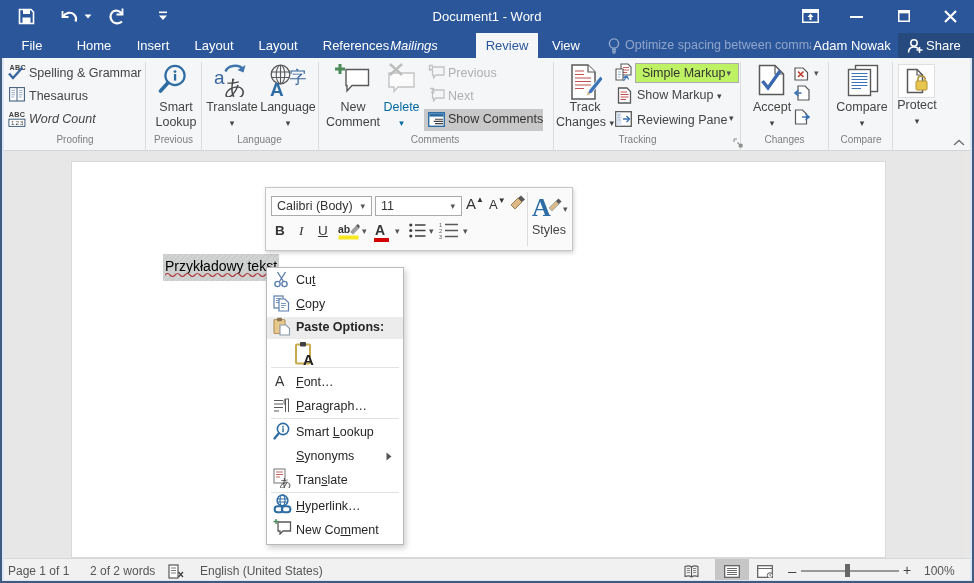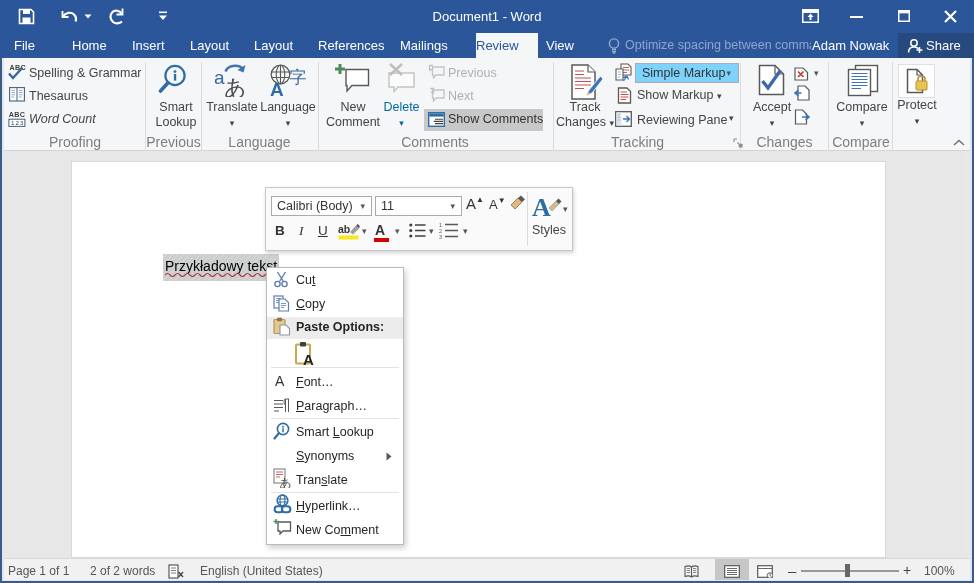--- a/index.html
+++ b/index.html
@@ -3,24 +3,24 @@
 <meta charset="utf-8">
 <style>
   * { margin:0; padding:0; box-sizing:border-box; }
   html,body { width:974px; height:583px; overflow:hidden; }
   body { font-family:"Liberation Sans", sans-serif; position:relative; background:#e7e7e7; }
   #app { position:absolute; left:0; top:0; width:974px; height:583px; }
   .abs { position:absolute; }
   
   #titlebar { left:0; top:0; width:974px; height:33px; background:#2b579a; }
   #tabrow { left:0; top:33px; width:974px; height:25px; background:#2b579a; }
-  .tab { position:absolute; top:0; height:25px; line-height:25px; color:#fff; font-size:13px; text-align:left; }
+  .tab { position:absolute; top:0; height:25px; line-height:25px; color:#fff; font-size:13px; text-align:center; }
   #ribbon { left:0; top:58px; width:974px; height:93px; background:#f5f6f7; border-bottom:1px solid #d4d4d4; }
   .gsep { position:absolute; top:4px; width:1px; height:134px; background:#dcdcdc; }
-  .glabel { position:absolute; top:76px; font-size:14px; color:#7e7e7e; text-align:center; }
+  .glabel { position:absolute; top:76px; font-size:10px; color:#7e7e7e; text-align:center; }
   .btnlabel { font-size:12.5px; color:#444; text-align:center; }
   
   #docarea { left:1px; top:151px; width:966px; height:407px; background:#e7e7e7; }
   #scrollbar { left:964px; top:151px; width:6px; height:407px; background:#eae8e6; }
   #page { position:absolute; left:70px; top:10px; width:815px; height:397px; background:#fff; border:1px solid #d9d9d9; }
   #statusbar { left:0; top:558px; width:974px; height:25px; background:#f1f1f2; border-top:1px solid #d8d8d8; font-size:12px; color:#555; }
   .ctxt { font-size:12.5px; color:#262626; }
   #statusbar div { font-size:12px; color:#555; }
 </style>
 </head>
@@ -70,21 +70,21 @@
       <path d="M1 1 L12 12 M12 1 L1 12" stroke="#fff" stroke-width="2.2"></path>
     </svg>
   </div>
   <div id="tabrow" class="abs">
     <div class="tab" style="left:14px;width:36px;">File</div>
     <div class="tab" style="left:72px;width:44px;">Home</div>
     <div class="tab" style="left:132px;width:42px;">Insert</div>
     <div class="tab" style="left:190px;width:48px;">Layout</div>
     <div class="tab" style="left:254px;width:48px;">Layout</div>
     <div class="tab" style="left:318px;width:76px;">References</div>
-    <div class="tab" style="left:400px;width:58px;">Mailings</div>
+    <div class="tab" style="left:385px;width:58px;font-style:italic;">Mailings</div>
     <div class="tab" style="left:476px;width:62px;background:#f5f6f7;color:#2b579a;">Review</div>
     <div class="tab" style="left:546px;width:40px;">View</div>
 
     <svg class="abs" style="left:608px;top:5px" width="12" height="16" viewBox="0 0 12 16">
       <circle cx="6" cy="5.5" r="4.6" fill="none" stroke="#93a9cd" stroke-width="1.4"></circle>
       <path d="M4 11.5 H8 M4 13.5 H8" stroke="#93a9cd" stroke-width="1.4"></path>
       <path d="M4.7 15 H7.3" stroke="#93a9cd" stroke-width="1.4"></path>
     </svg>
     <div class="tab" style="left:625px;width:186px;text-align:left;color:#8fa5cb;font-size:12.5px;overflow:hidden;white-space:nowrap;">Optimize spacing between commaɪ</div>
     <div class="tab" style="left:812px;width:80px;">Adam Nowak</div>
@@ -201,21 +201,21 @@
       <path d="M16.5 31.5 L18 28 L20 30 Z" fill="#e8b46e"></path>
     </svg>
     <div class="abs btnlabel" style="left:556px;top:42px;width:58px;line-height:15px;">Track<br>Changes&nbsp;<span style="font-size:9px">▾</span></div>
     <svg class="abs" style="left:614px;top:4px" width="19" height="20" viewBox="0 0 19 20">
       <path d="M7 2 H14 L17 5 V13 H7 Z" fill="#fff" stroke="#595959" stroke-width="1.1"></path>
       <path d="M9 5.5 H15 M9 8 H15 M9 10.5 H13" stroke="#c0504d" stroke-width="0.9"></path>
       <path d="M2 7 H9 V18 H2 Z" fill="#fff" stroke="#595959" stroke-width="1.1"></path>
       <path d="M4 10 H7 M4 12.5 H7 M4 15 H6" stroke="#8aa8d0" stroke-width="0.9"></path>
       <path d="M13 14 L9.5 19 M13 14 L9 15.5 M13 14 L14.5 17.5" stroke="#3c74b7" stroke-width="1.2" fill="none"></path>
     </svg>
-    <div class="abs" style="left:635px;top:5px;width:104px;height:20px;background:#7dd3fc;border:1px solid #ababab;font-size:12.5px;color:#333;line-height:18px;padding-left:6px;">Simple Markup<span style="position:absolute;right:7px;top:0;color:#555;font-size:9px;">▾</span></div>
+    <div class="abs" style="left:635px;top:5px;width:104px;height:20px;background:#bef264;border:1px solid #ababab;font-size:12.5px;color:#333;line-height:18px;padding-left:6px;">Simple Markup<span style="position:absolute;right:7px;top:0;color:#555;font-size:9px;">▾</span></div>
     <svg class="abs" style="left:617px;top:29px" width="15" height="17" viewBox="0 0 15 17">
       <path d="M1.5 1 H10 L13.5 4.5 V16 H1.5 Z" fill="#fff" stroke="#595959" stroke-width="1.3"></path>
       <path d="M3.5 5 H10 M3.5 7.5 H11.5 M3.5 10 H11.5 M3.5 12.5 H9" stroke="#c0504d" stroke-width="1"></path>
     </svg>
     <div class="abs btnlabel" style="left:637px;top:30px;">Show Markup&nbsp;<span style="font-size:9px">▾</span></div>
     <svg class="abs" style="left:615px;top:53px" width="17" height="16" viewBox="0 0 17 16">
       <rect x="0.7" y="0.7" width="15.6" height="14.6" fill="#fff" stroke="#595959" stroke-width="1.3"></rect>
       <rect x="1.5" y="1.5" width="5" height="13" fill="#dce6f2"></rect>
       <path d="M2.5 4 H5 M2.5 6.5 H5 M2.5 9 H5" stroke="#9aa7b8" stroke-width="0.8"></path>
       <path d="M8 8 H14 M11.5 5 L14.5 8 L11.5 11" fill="none" stroke="#3c74b7" stroke-width="1.4"></path>

